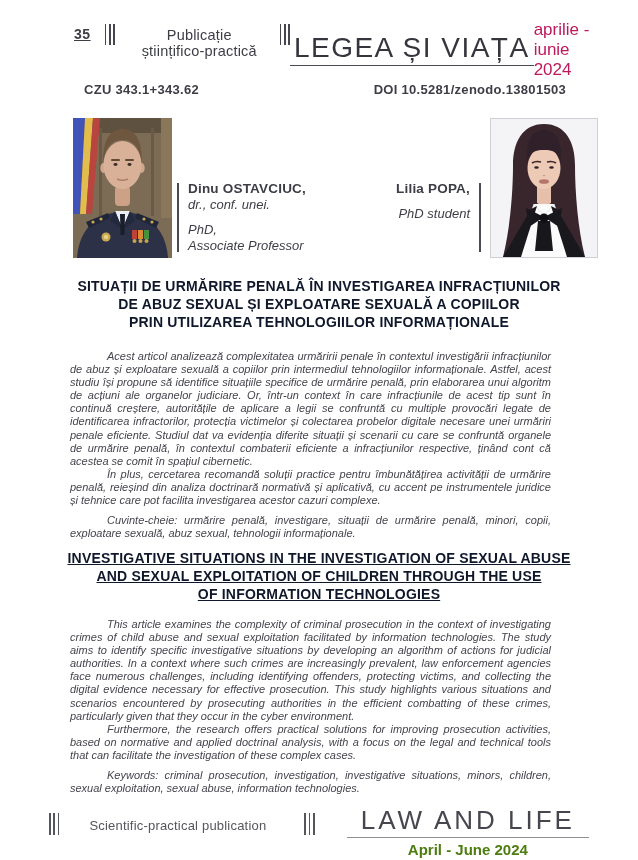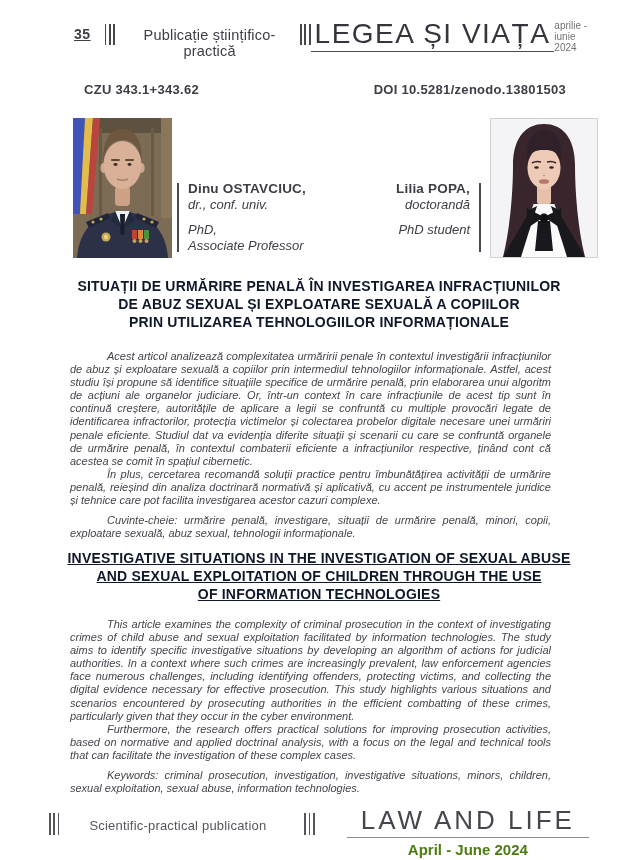--- a/index.html
+++ b/index.html
@@ -17,21 +17,21 @@
   .header { position:absolute; top:18px; left:74px; right:44px; display:flex; justify-content:space-between; align-items:flex-start; }
   .header-left { display:flex; align-items:flex-start; }
   .page-number { font-size:14px; font-weight:700; margin-top:8px; letter-spacing:.5px;text-decoration:underline; }
   .triple-bar { display:flex; gap:2.5px; margin-top:6px; }
   .triple-bar i { display:block; width:1.8px; height:21px; background:#46464e; }
   .hdr-bar1 { margin-left:14px; }
   .pub-label { font-size:14.5px; font-weight:500; margin:9px 0 0 20px; letter-spacing:.2px;text-align:center; }
   .hdr-bar2 { margin-left:16px; }
   .journal-block { display:flex; align-items:center; }
   .journal-title { font-size:28px; font-weight:300; letter-spacing:1.5px; color:#35353d; line-height:30px; padding:0 4px 2px 4px; border-bottom:1.5px solid #4a4a52; white-space:nowrap; }
-  .journal-issue { font-size:10px; margin-top:2px; color:#737373; }
+  .journal-issue { font-size:17px; margin-top:2px; color:#be185d; }
   
   .meta-row { position:absolute; top:82px; left:84px; right:72px; display:flex; justify-content:space-between; }
   .meta-row span { font-size:13px; font-weight:700; letter-spacing:.3px; }
   
   .photo { position:absolute; top:118px; }
   .photo svg { display:block; }
   .photo-left  { left:73px; }
   .photo-right { left:490px; border:1px solid #cfcfd4; }
   .author-divider { position:absolute; top:183px; width:2px; height:69px; background:#4a4a52; }
   .divider-left  { left:177px; }
@@ -130,28 +130,27 @@
       <circle cx="67.5" cy="123" r="2" fill="#caa34e"></circle>
       <circle cx="73.5" cy="123" r="2" fill="#caa34e"></circle>
       <circle cx="33" cy="119" r="4.5" fill="#c9a84e"></circle>
       <circle cx="33" cy="119" r="2.2" fill="#e7d08a"></circle>
     </svg>
   </div>
 
   <div class="author-divider divider-left"></div>
   <div class="author-block author-left">
     <div class="author-name">Dinu OSTAVCIUC,</div>
-    <div class="author-degree">dr., conf. univ.</div>
+    <div class="author-degree">dr., conf. unei.</div>
     <div class="author-degree-en">PhD,</div>
     <div class="author-degree">Associate Professor</div>
   </div>
 
   <div class="author-block author-right">
     <div class="author-name">Lilia POPA,</div>
-    <div class="author-degree">doctorandă</div>
     <div class="author-degree-en">PhD student</div>
   </div>
   <div class="author-divider divider-right"></div>
 
   <div class="photo photo-right">
     <svg width="106" height="138" viewBox="0 0 106 138">
       <rect width="106" height="138" fill="#f4f4f6"></rect>
       <path d="M53,5 C31,5 22,24 22,46 C22,74 19,110 12,138 L94,138 C87,110 84,74 84,46 C84,24 75,5 53,5 Z" fill="#38262c"></path>
       <path d="M46,64 H60 V84 C56,87 50,87 46,84 Z" fill="#e6c0ab"></path>
       <ellipse cx="53" cy="49" rx="16.5" ry="21" fill="#edcab5"></ellipse>

